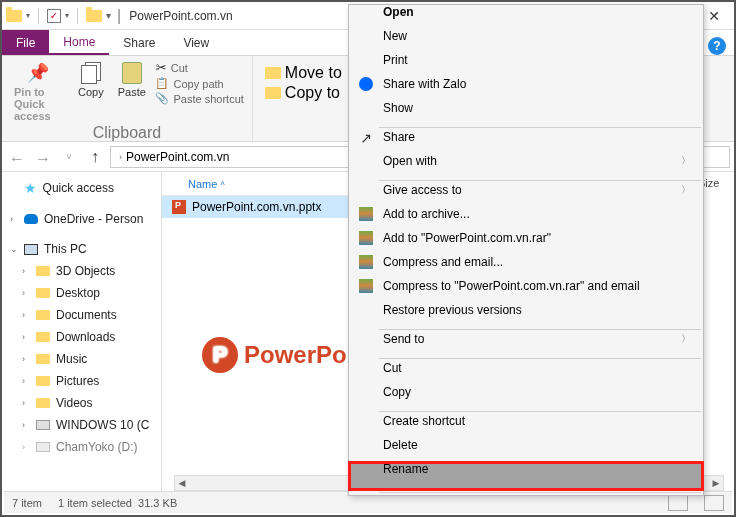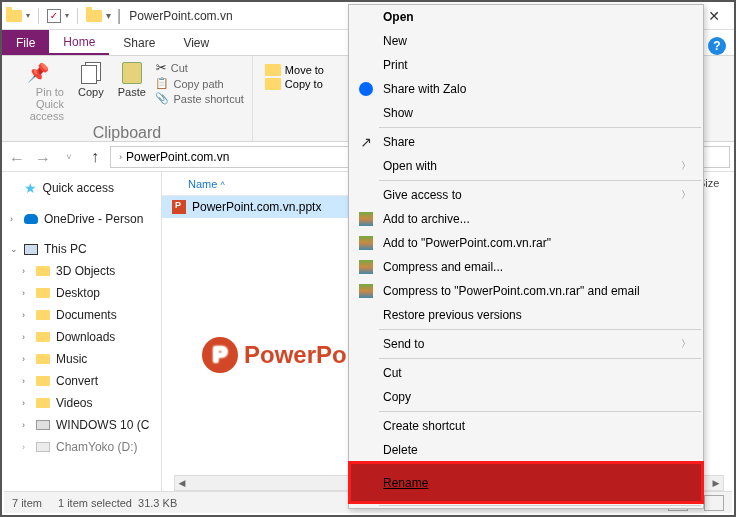--- a/index.html
+++ b/index.html
@@ -23,21 +23,21 @@
 .bigbtn { display: flex; flex-direction: column; align-items: center; font-size: 11px; color: #333; gap: 2px; padding: 2px 4px; }
 .pin { color: #9e9e9e; font-size: 18px; }
 .copy-icn { width: 20px; height: 22px; display: inline-block; position: relative; }
 .copy-icn::before { content:""; position:absolute; top:0; left:4px; width:14px; height:17px; background:#fff; border:1px solid #666; }
 .copy-icn::after { content:""; position:absolute; top:3px; left:0; width:14px; height:17px; background:#fff; border:1px solid #666; }
 .paste-icn { width: 20px; height: 22px; display:inline-block; background: #e6d27a; border:1px solid #8a6; border-radius:2px; position:relative; }
 .smallbtns { display:flex; flex-direction:column; gap:2px; font-size:11px; color:#666; }
 .smallbtns div { display:flex; align-items:center; gap:4px; }
 .scissors { color:#333; font-size:13px; }
 .grplabel { font-size: 16px; color: #777; margin-top: auto; }
-.move-copy { display:flex; flex-direction:column; gap:2px; font-size:11px; padding:4px; }
+.move-copy { display:flex; flex-direction:column; gap:2px; font-size:16px; padding:4px; }
 .move-copy div { display:flex; align-items:center; gap:4px; }
 .fold-y { width:16px; height:12px; background:#ffd86b; display:inline-block; border-radius:1px; }
 .help-btn { position:absolute; right:8px; top:35px; width:18px; height:18px; border-radius:50%; background:#1e88e5; color:#fff; font-size:12px; display:flex; align-items:center; justify-content:center; font-weight:bold; }
 .addressbar { height: 30px; display:flex; align-items:center; padding: 0 4px; gap:4px; border-bottom:1px solid #e0e0e0; background:#fff; }
 .navbtn { width:22px; height:22px; display:flex; align-items:center; justify-content:center; color:#999; border-radius:2px; }
 .navbtn.active { color:#333; }
 .addr { flex:1; height:22px; border:1px solid #ccc; display:flex; align-items:center; font-size:12px; padding:0 4px; gap:4px; }
 .content { display:flex; height: calc(100% - 28px - 26px - 86px - 30px - 22px); position:relative; }
 .sidebar { width: 160px; background:#fff; border-right:1px solid #e0e0e0; overflow:hidden; padding: 4px 0; }
 .sidebar-item { display:flex; align-items:center; gap:6px; padding: 4px 8px 4px 20px; font-size:12px; color:#222; white-space:nowrap; }
@@ -54,26 +54,26 @@
 .filerow { display:flex; align-items:center; height:22px; font-size:12px; }
 .filerow.sel { background:#cce8ff; }
 .ppt-icn { width:14px; height:14px; margin: 0 6px 0 10px; background:#d24726; display:inline-block; position:relative; }
 .ppt-icn::after { content:"P"; position:absolute; color:#fff; font-size:9px; font-weight:bold; left:3px; top:0; }
 .rightpanel { width:42px; border-left:1px solid #e8e8e8; font-size:11px; color:#444; padding:5px; }
 .statusbar { position:absolute; bottom:2px; left:2px; right:2px; height:22px; background:#f3f3f3; border-top:1px solid #ddd; display:flex; align-items:center; font-size:11px; color:#555; padding:0 8px; gap:16px; }
 .statusbar .spacer { flex:1; }
 .statusbar .viewbtn { width:20px; height:16px; border:1px solid #aaa; }
 
 .ctxmenu { position:absolute; left:346px; top:2px; width:356px; background:#f5f5f5; border:1px solid #bbb; box-shadow:2px 2px 6px rgba(0,0,0,0.2); font-size:12px; z-index:100; }
-.ctxmenu .item { display:flex; align-items:center; height:24px; padding: 0 12px 0 8px; gap:8px; }
+.ctxmenu .item { display:flex; align-items:flex-start; height:24px; padding: 0 12px 0 8px; gap:8px; }
 .ctxmenu .item .icn { width:18px; display:flex; align-items:center; justify-content:center; }
 .ctxmenu .item .arrow { margin-left:auto; color:#555; font-size:10px; }
 .ctxmenu .sep { height:1px; background:#d0d0d0; margin:2px 2px 2px 30px; }
 .ctxmenu .bold { font-weight:600; }
-.ctxmenu .highlight { outline:3px solid #ff1a1a; outline-offset:-2px; background:#b91c1c; height:41px;text-decoration:underline; }
+.ctxmenu .highlight { outline:3px solid #ff1a1a; outline-offset:-2px; background:#a3a3a3; height:28px; }
 .zalo { width:14px; height:14px; border-radius:50%; background:#0068ff; display:inline-block; }
 .pdf { width:14px; height:14px; background:#fff; border:1px solid #999; display:inline-block; position:relative; }
 .share { color:#333; font-size:14px; }
 .rar { width:14px; height:14px; display:inline-block; background:linear-gradient(#7a4,#c84,#48a); }
 .scrollbar-h { position:absolute; bottom:24px; left:172px; right:10px; height:16px; background:#f0f0f0; border:1px solid #ddd; display:flex; align-items:center; }
 .scrollbar-h .thumb { height:12px; background:#c8c8c8; width:30px; margin-left:auto; margin-right:16px; }
 .scrollbar-h .arr { width:14px; display:flex; align-items:center; justify-content:center; color:#666; font-size:9px; }
 
 .watermark { position:absolute; left:200px; top:335px; display:flex; align-items:center; gap:6px; z-index:50; text-shadow:1px 1px 2px #fff, -1px -1px 2px #fff, 1px -1px 2px #fff, -1px 1px 2px #fff; pointer-events:none; }
 .watermark .p { width:36px; height:36px; border-radius:50%; background:#d24726; display:flex; align-items:center; justify-content:center; color:#fff; font-weight:bold; font-size:22px; }
@@ -109,21 +109,21 @@
   <div class="tab">Share</div>
   <div class="tab">View</div>
 </div>
 <div class="help-btn">?</div>
 
 <div class="ribbon">
   <div class="group">
     <div class="btns">
       <div class="bigbtn">
         <span class="pin">📌</span>
-        <span style="width:50px;text-align:right;line-height:1.1;color:#999;">Pin to Quick access</span>
+        <span style="width:50px;text-align:left;line-height:1.1;color:#999;font-weight:bold;">Pin to Quick access</span>
       </div>
       <div class="bigbtn">
         <span class="copy-icn"></span>
         <span>Copy</span>
       </div>
       <div class="bigbtn">
         <span class="paste-icn"></span>
         <span>Paste</span>
       </div>
       <div class="smallbtns">
@@ -209,21 +209,21 @@
         <span>Downloads</span>
       </div>
     <div class="sidebar-item">
         <span class="ch">›</span>
         <span class="fold-s"></span>
         <span>Music</span>
       </div>
     <div class="sidebar-item">
         <span class="ch">›</span>
         <span class="fold-s"></span>
-        <span>Convert</span>
+        <span>Pictures</span>
       </div>
     <div class="sidebar-item">
         <span class="ch">›</span>
         <span class="fold-s"></span>
         <span>Videos</span>
       </div>
     <div class="sidebar-item">
         <span class="ch">›</span>
         <span class="disk"></span>
         <span>WINDOWS 10 (C</span>

